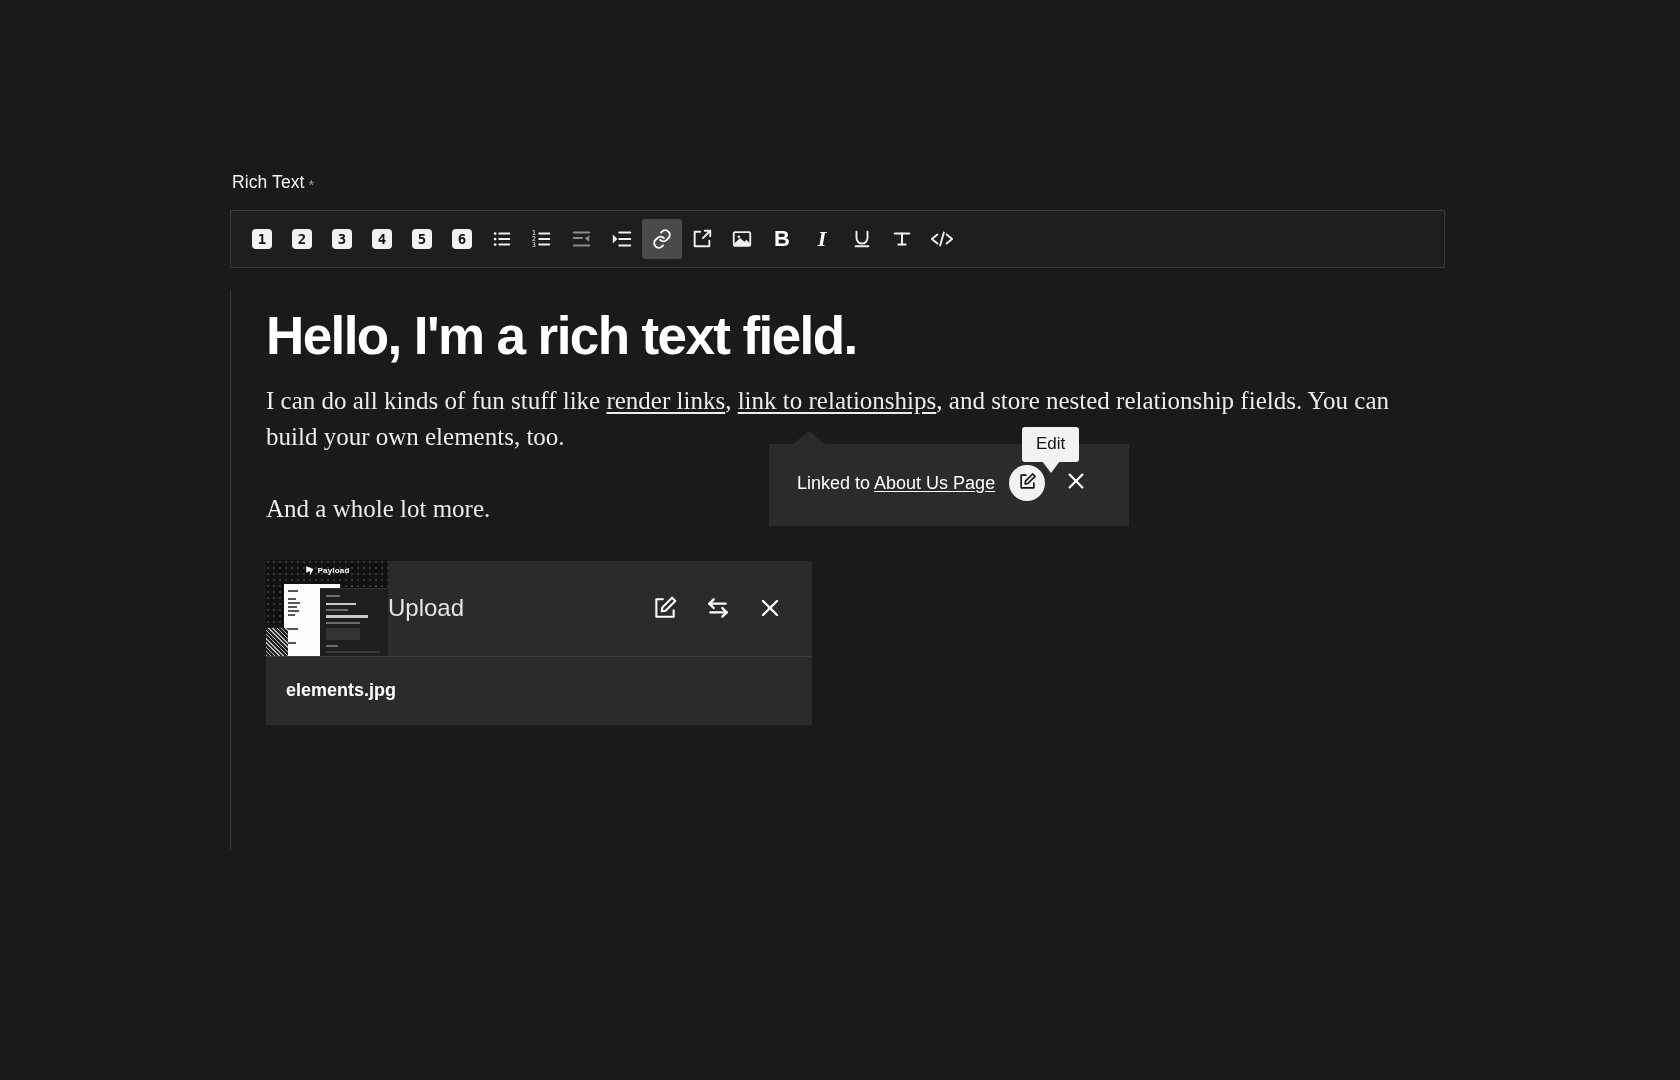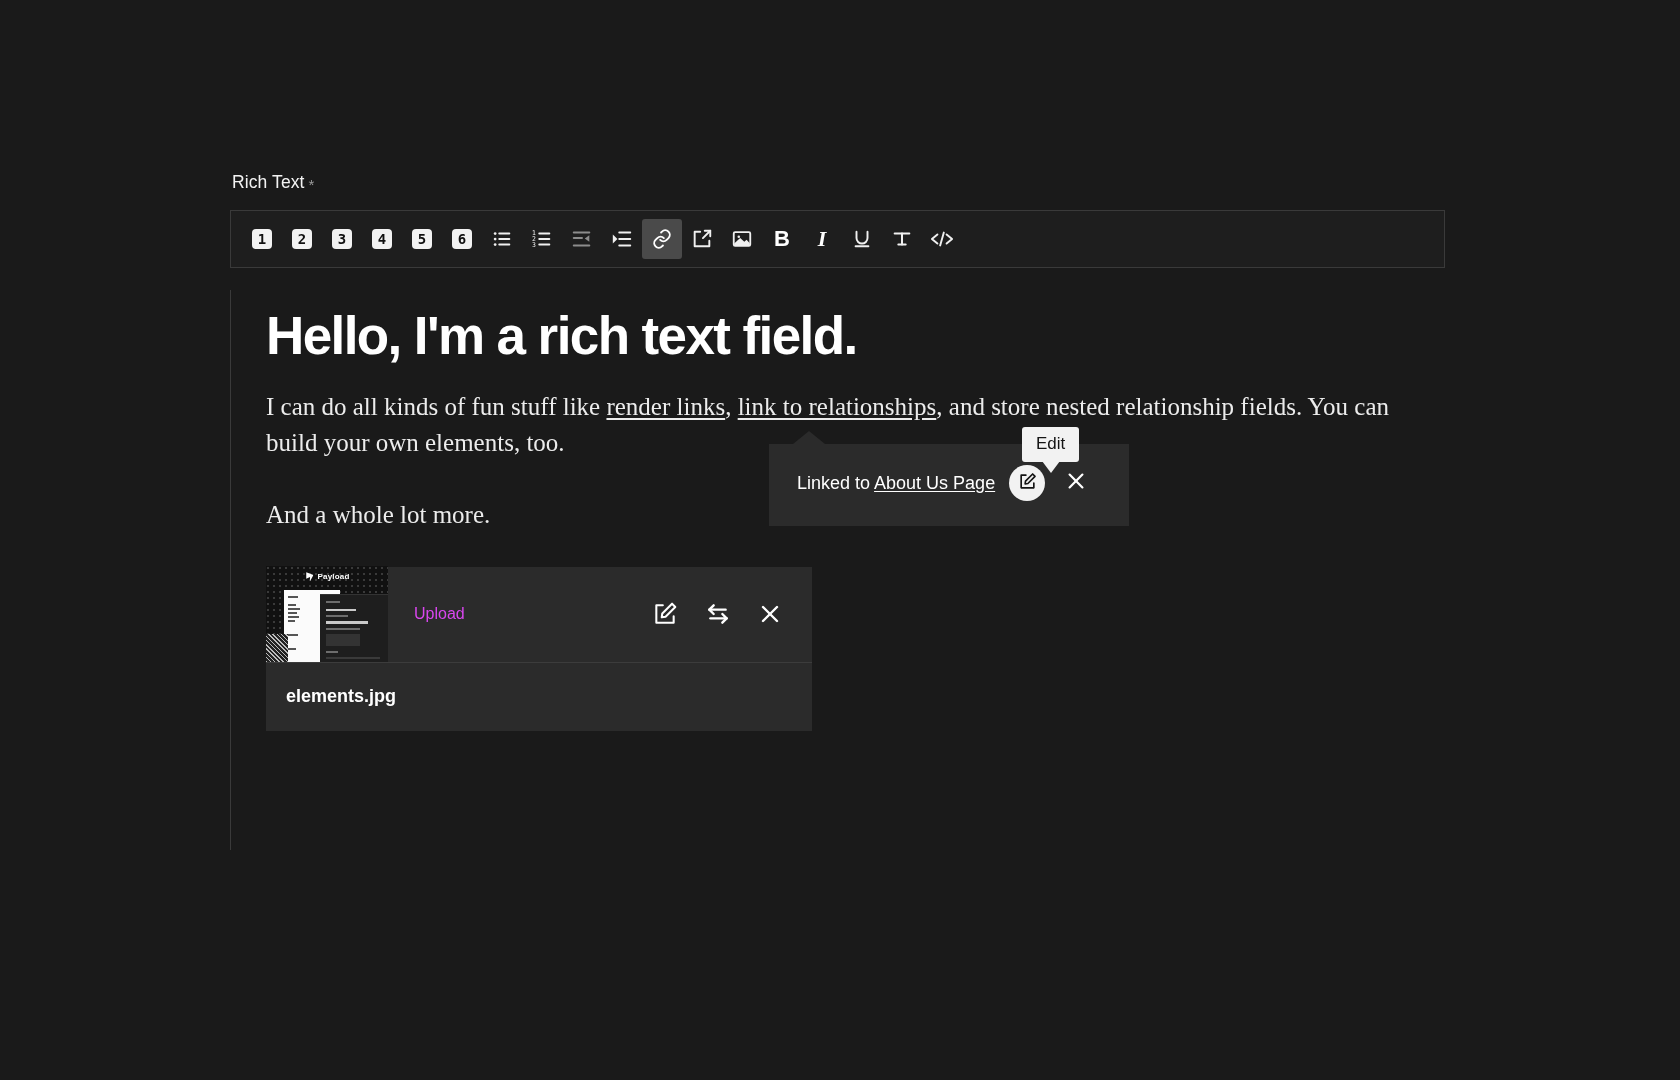--- a/index.html
+++ b/index.html
@@ -88,21 +88,21 @@
     position: relative;
   }
 
   .rt-h1 {
     font-family: "Liberation Sans", sans-serif;
     font-size: 53px;
     font-weight: 700;
     color: #ffffff;
     letter-spacing: -1.6px;
     line-height: 1.12;
-    margin-bottom: 24px;
+    margin-bottom: 18px;
   }
 
   .rt-p {
     font-family: "Liberation Serif", serif;
     font-size: 25px;
     color: #ececec;
     line-height: 1.42;
     margin-bottom: 20px;
     max-width: 1180px;
   }
@@ -280,23 +280,22 @@
   }
   .thumb .tb-line {
     position: absolute;
     background: #6d6d6d;
     height: 1.5px;
   }
   .thumb .tb-line.lt { background: #c9c9c9; }
   .thumb .tb-line.dk { background: #555; }
 
   .upload-label {
-    font-size: 16px;
-    color: #d946ef;
-    margin-left: 26px;
+    font-size: 24px;
+    color: #e5e5e5;
     flex: 1 1 auto;
     font-family: "Liberation Sans", sans-serif;
   }
   .up-actions {
     display: flex;
     align-items: center;
     gap: 26px;
     margin-right: 30px;
     color: #ffffff;
   }

